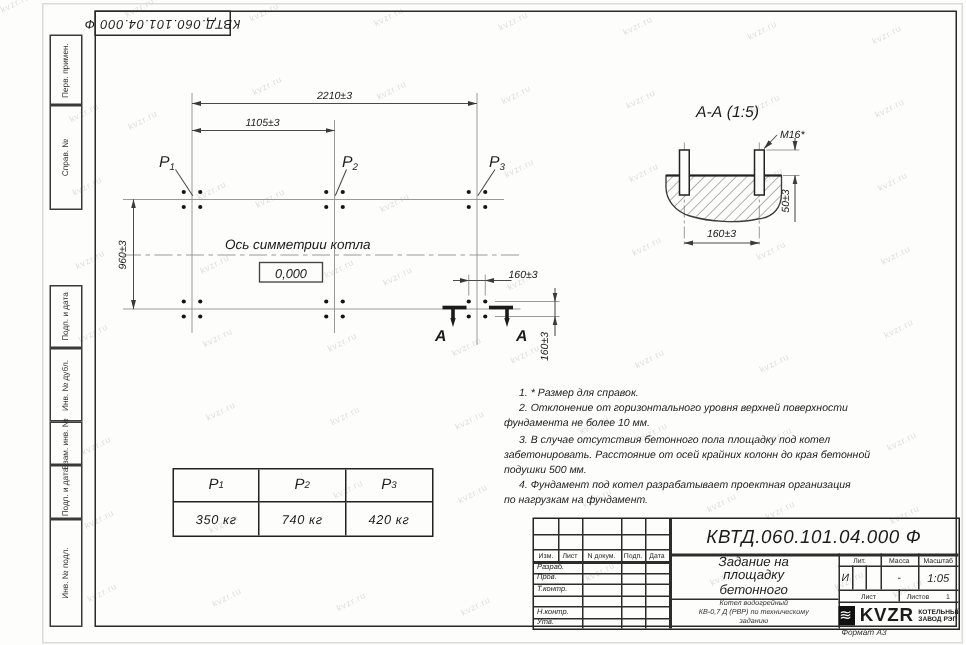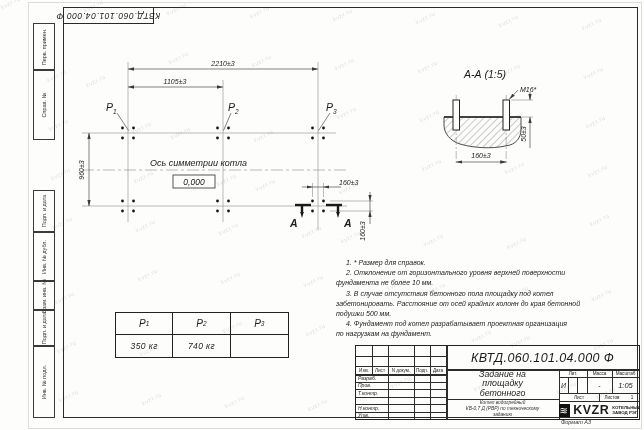--- a/index.html
+++ b/index.html
@@ -294,20 +294,21 @@
     <div class="c hd">
         <span>P</span>
         <sub>2</sub>
       </div>
     <div class="c hd last">
         <span>P</span>
         <sub>3</sub>
       </div>
     <div class="c vl2">350 кг</div>
     <div class="c vl2">740 кг</div>
+    <div class="c vl2 last">420 кг</div>
   </div>
 
   <div class="tblock">
 
     <div class="vl" style="left:16px;top:0;height:28px;"></div>
     <div class="vl" style="left:32px;top:0;height:73px;"></div>
     <div class="vl" style="left:58px;top:0;height:73px;"></div>
     <div class="vl" style="left:74px;top:0;height:73px;"></div>
     <div class="vl" style="left:90px;top:0;height:73px;width:1.6px;"></div>
     <div class="vl" style="left:203px;top:23px;height:50px;"></div>

